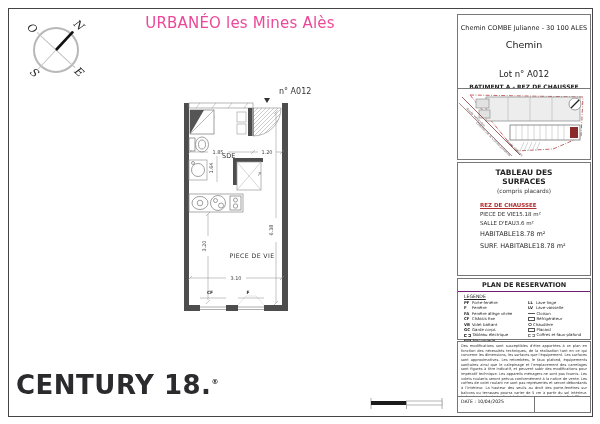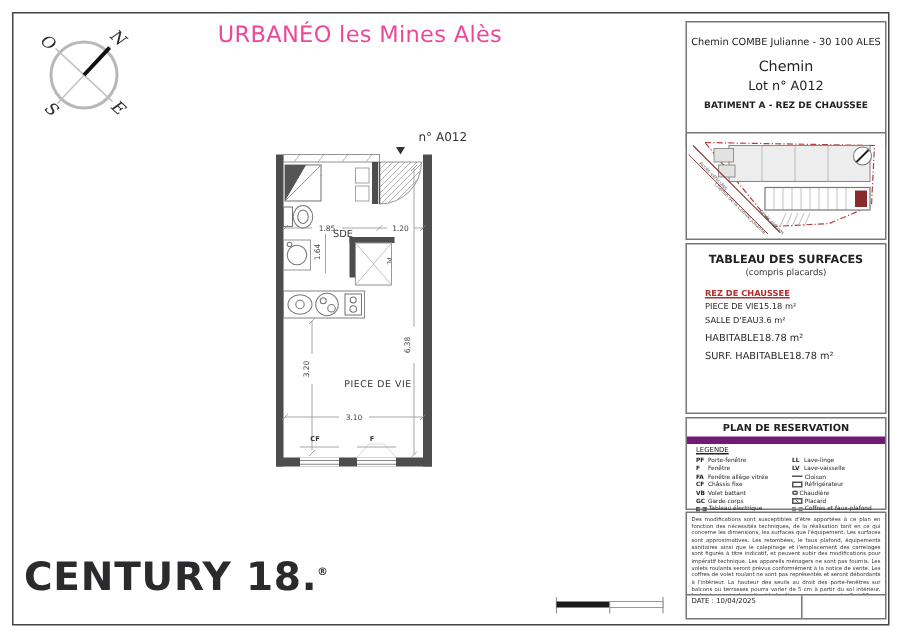--- a/index.html
+++ b/index.html
@@ -18,32 +18,32 @@
   #logo sup{font-size:7px;}
   #stamp{position:absolute;left:253px;top:389px;border:1.5px solid #9a9a9a;border-radius:7px;
     padding:3px 13px;font-size:14px;letter-spacing:.8px;color:#2d2d2d;background:#fff;}
   #scalebar{position:absolute;left:370px;top:398px;}
 
   
   .rbox{position:absolute;left:457px;width:134px;border:1px solid #777;background:#fff;box-sizing:border-box;}
   #box-address{top:14px;height:84px;text-align:center;}
   .addr-line{font-size:6.5px;margin-top:9px;}
   .addr-type{font-size:9.5px;margin-top:7px;}
-  .addr-lot{font-size:8.5px;margin-top:3px;}
+  .addr-lot{font-size:8.5px;margin-top:19px;}
   .addr-bldg{font-size:6px;font-weight:700;margin-top:4px;}
   #box-site{top:88px;height:72px;}
-  #box-surfaces{top:162px;height:114px;padding:5px 12px;box-sizing:border-box;}
+  #box-surfaces{top:162px;height:114px;padding:5px 22px;box-sizing:border-box;}
   .surf-title{font-size:7.5px;font-weight:700;text-align:center;}
   .surf-sub{font-size:5.8px;text-align:center;margin-top:2px;color:#333;}
   .surf-floor{font-size:5.5px;color:#b03030;text-decoration:underline;margin-top:8px;font-weight:600;}
   .surf-row{display:flex;justify-content:flex-start;margin-top:3px;color:#2a2a2a;}
   .surf-row.sm{font-size:5.5px;}
   .surf-row.lg{font-size:6.5px;margin-top:4px;}
   #box-reserv{top:278px;height:62px;}
-  .res-title{font-size:6.5px;font-weight:600;text-align:center;padding:2px 0 2px 0;border-bottom:5px solid #701a75;}
+  .res-title{font-size:6.5px;font-weight:600;text-align:center;padding:2px 0 2px 0;border-bottom:1px solid #701a75;}
   .legend-title{font-size:4.6px;text-decoration:underline;margin:2px 0 1px 6px;}
   .leg-cols{position:relative;font-size:3.9px;color:#222;}
   .leg-col-l{position:absolute;left:6px;top:0;width:62px;}
   .leg-col-r{position:absolute;left:70px;top:0;width:62px;}
   .leg-row{height:5.4px;white-space:nowrap;overflow:hidden;}
   .leg-abbr{display:inline-block;width:8px;font-weight:700;}
   .ic{display:inline-block;width:7px;height:3.5px;margin-right:1.5px;vertical-align:middle;box-sizing:border-box;}
   .ic-epanel{border:.5px dashed #555;}
   .ic-masonry{background:#9a9a9a;border:.5px solid #555;}
   .ic-partition{height:0;border-top:1px solid #555;width:7px;}

